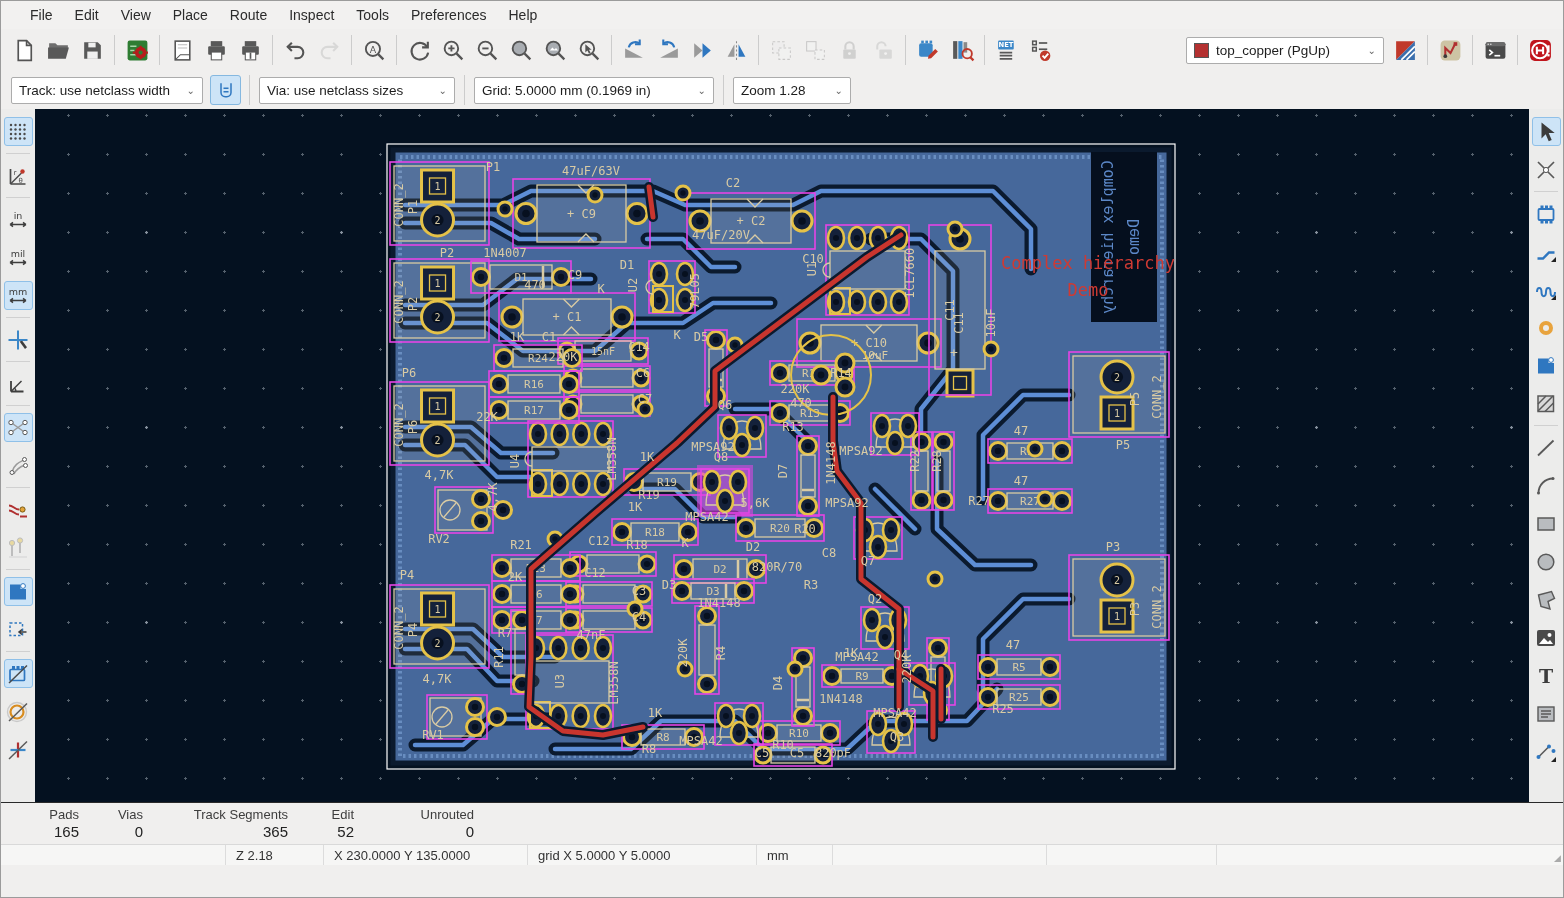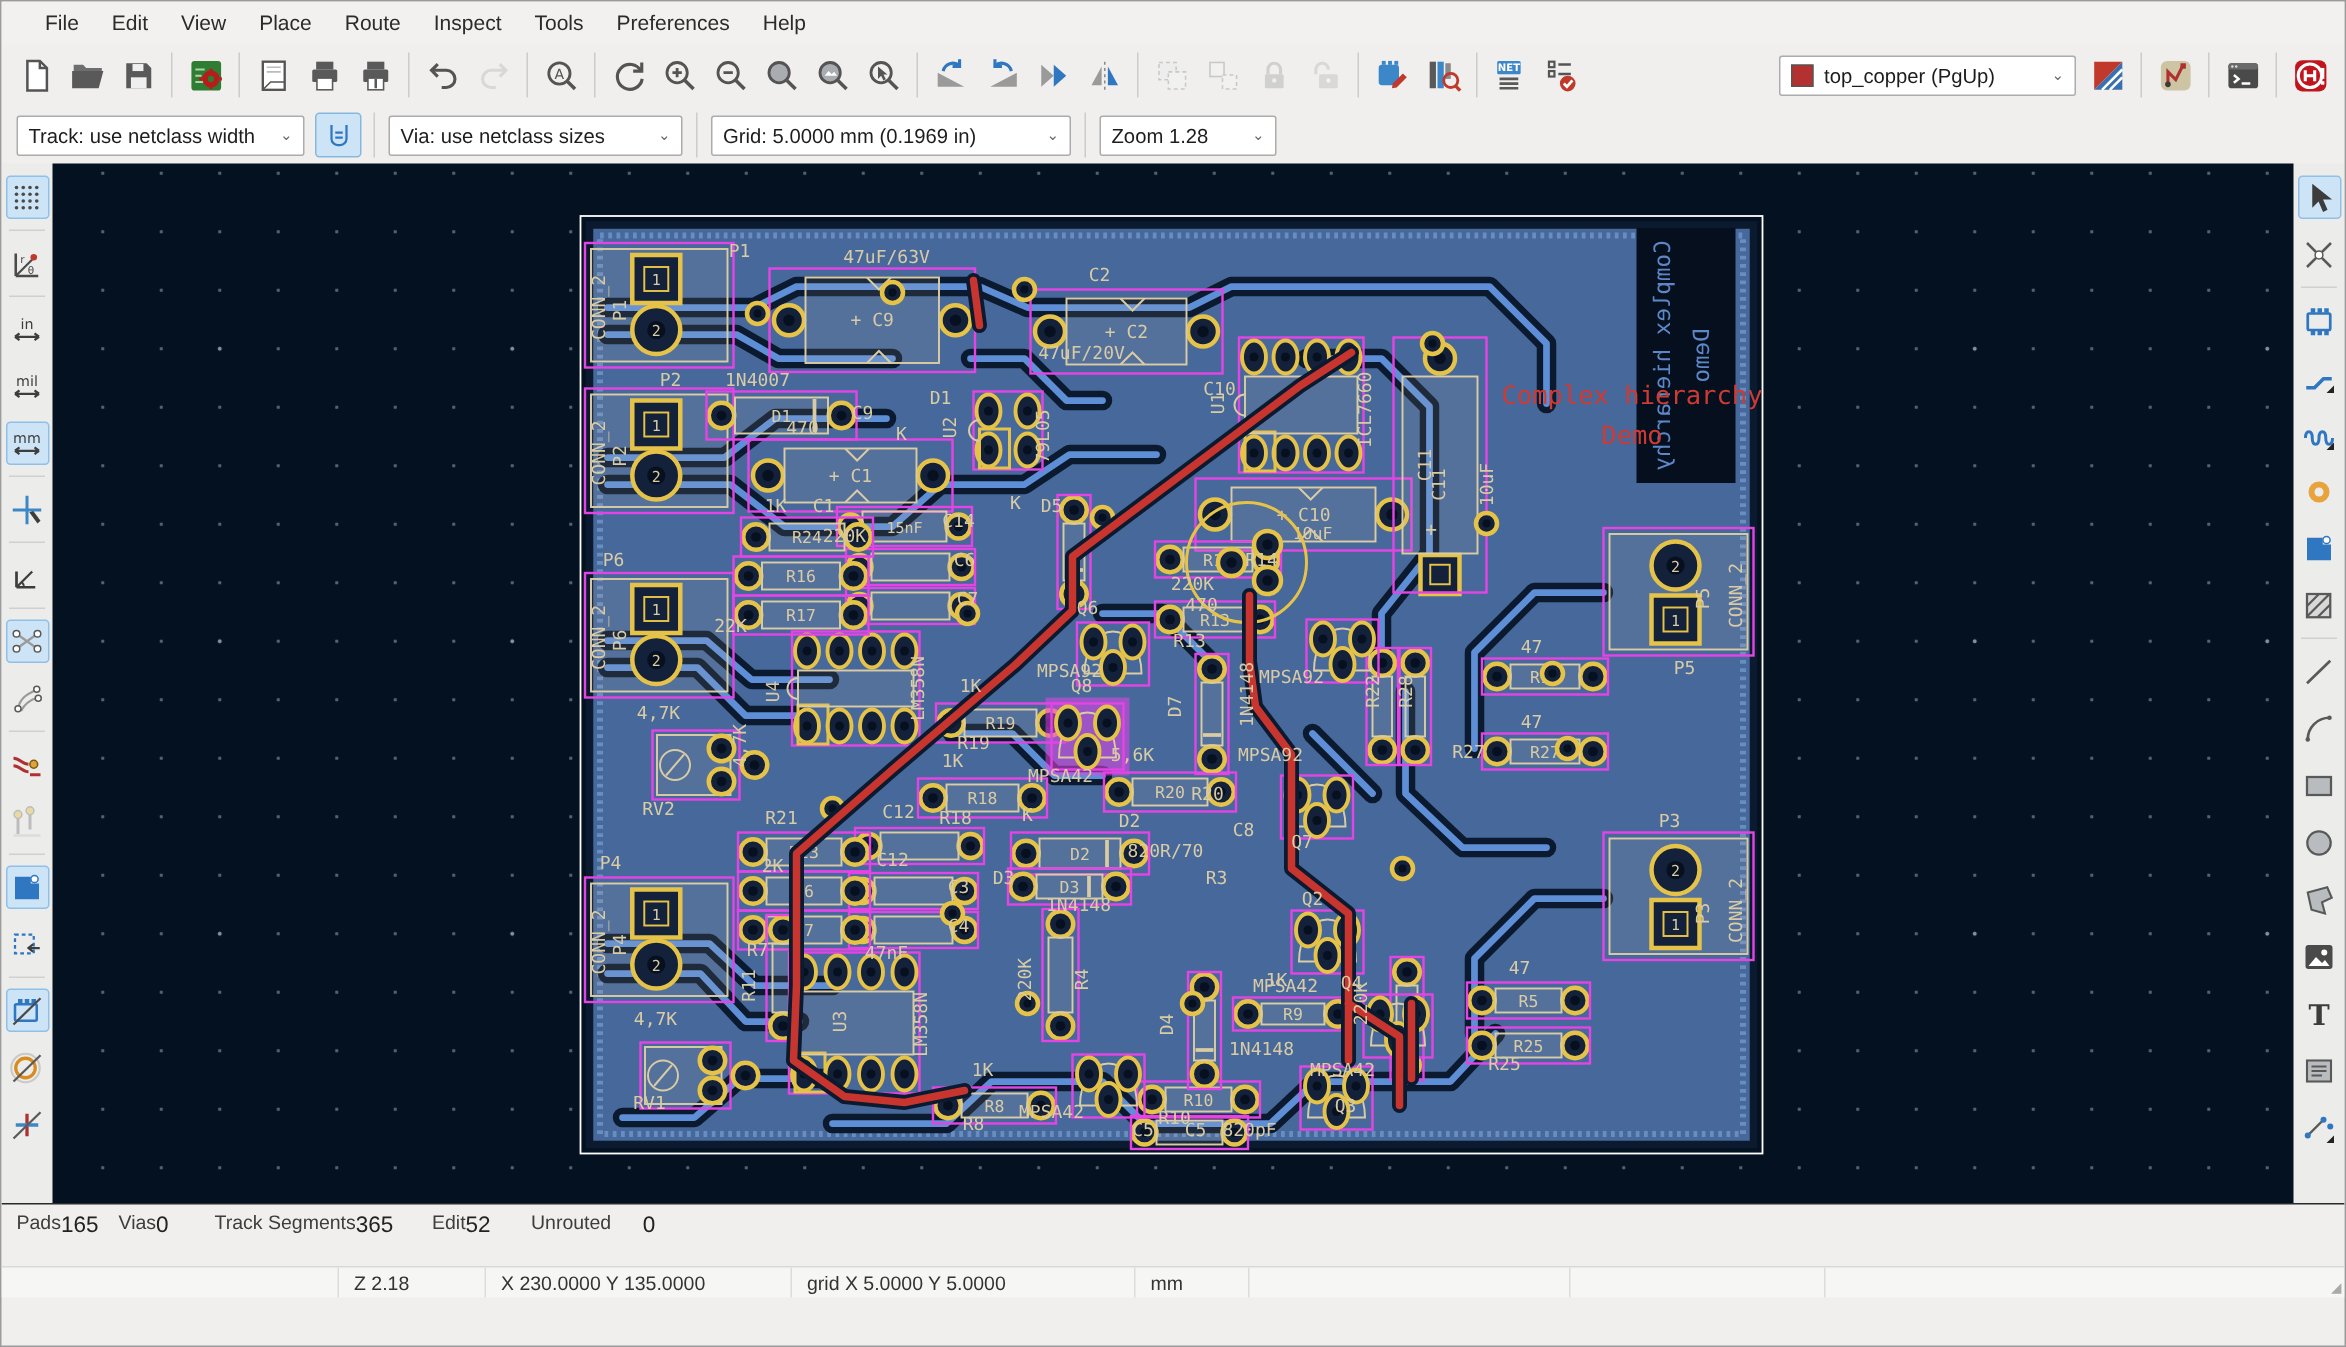--- a/index.html
+++ b/index.html
@@ -32,21 +32,21 @@
   .sbtn{width:29px;height:29px;border-radius:3px;display:flex;align-items:center;justify-content:center;border:1px solid transparent;}
   .sbtn svg{width:24px;height:24px;}
   .sbtn.active{background:#cde4f7;border-color:#8fc0e8;}
   .hsep{width:24px;height:1px;background:#d0d0d0;margin:-2px 0;}
   .canvas{flex:1;position:relative;background-color:#041120;
     background-image:radial-gradient(circle,#87929e 1.1px,transparent 1.5px),radial-gradient(circle,#55616d 1px,transparent 1.35px);
     background-size:195px 195px,39px 39px;background-position:14px 26px,14px 26px;}
   .canvas svg{position:absolute;left:0;top:0;}
   
   .status1{height:42px;background:#f0efee;display:flex;padding-left:10px;border-top:1px solid #2a2a2a;}
-  .scol{display:flex;flex-direction:row;padding-top:4px;}
+  .scol{display:flex;flex-direction:column;padding-top:4px;align-items:flex-end;}
   .scol .lab{font-size:13px;color:#3d3d3d;}
   .scol .val{font-size:15px;color:#222;margin-top:1px;}
   .status2{height:21px;background:#f6f6f5;border-top:1px solid #d9d9d9;display:flex;align-items:stretch;font-size:13px;color:#333;}
   .scell{display:flex;align-items:center;padding-left:10px;border-right:1px solid #dcdcdc;flex:none;}
   .scell.empty{border-right:1px solid #dcdcdc;}
   .grip{margin-left:auto;width:14px;display:flex;align-items:flex-end;justify-content:flex-end;padding:0 2px 2px 0;color:#aaa;font-size:9px;}
 </style>
 </head>
 <body>
 
@@ -1299,21 +1299,21 @@
         <span class="val">0</span>
       </div>
       <div class="scol" style="width: 145px;">
         <span class="lab">Track Segments</span>
         <span class="val">365</span>
       </div>
       <div class="scol" style="width: 66px;">
         <span class="lab">Edit</span>
         <span class="val">52</span>
       </div>
-      <div class="scol" style="width: 120px; gap: 21px;">
+      <div class="scol" style="width: 120px;">
         <span class="lab">Unrouted</span>
         <span class="val">0</span>
       </div>
     </div>
   <div class="status2" id="status2">
       <div class="scell empty" style="width: 225px;"></div>
       <div class="scell" style="width: 98px;">Z 2.18</div>
       <div class="scell" style="width: 204px;">X 230.0000  Y 135.0000</div>
       <div class="scell" style="width: 229px;">grid X 5.0000  Y 5.0000</div>
       <div class="scell" style="width: 76px;">mm</div>

